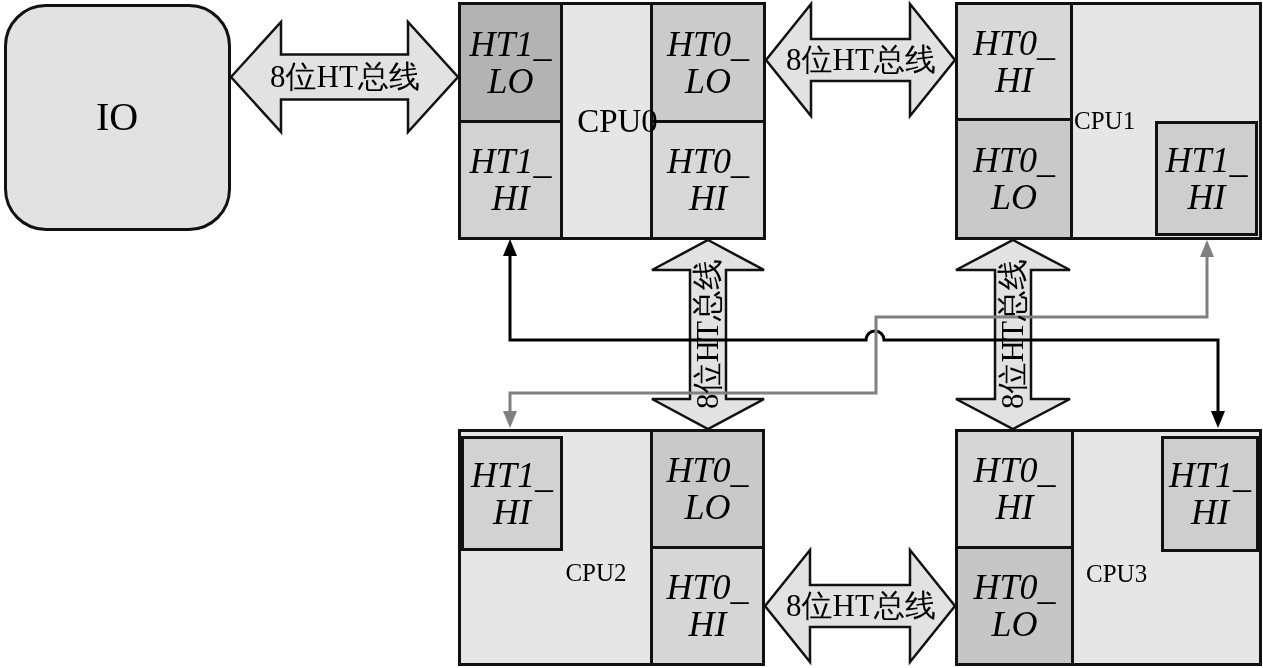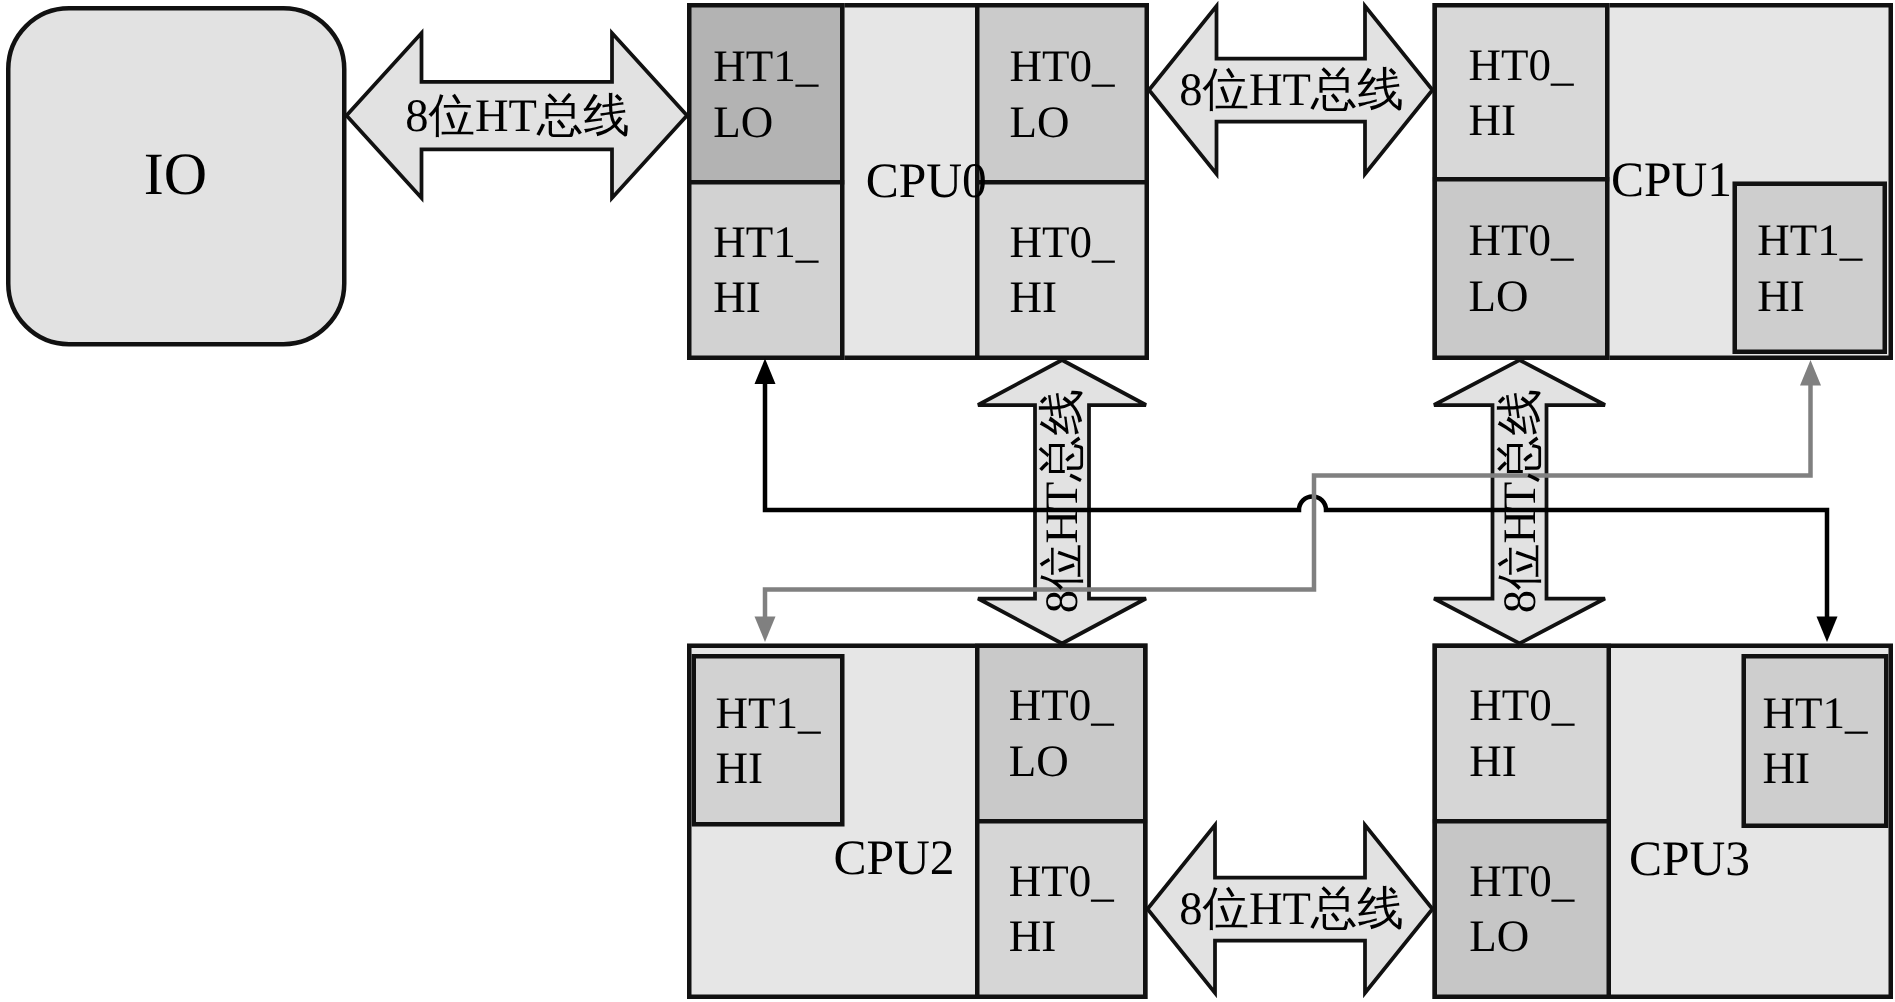--- a/index.html
+++ b/index.html
@@ -3,27 +3,27 @@
 <meta charset="utf-8">
 <style>
   html,body{margin:0;padding:0;background:#ffffff;}
   #canvas{
     position:relative;width:1263px;height:668px;background:#ffffff;overflow:hidden;
     font-family:"Liberation Serif", serif;color:#000;
   }
   .box{position:absolute;box-sizing:border-box;border:3px solid #111;}
   .io{border-radius:42px;}
   .port{display:flex;align-items:center;justify-content:center;}
-  .port span{white-space:pre-line;font-size:30px;line-height:37px;}
+  .port span{white-space:pre-line;text-align:center;font-size:36px;line-height:37px;font-style:italic;}
   .cpu-label-zone{position:absolute;box-sizing:border-box;display:flex;align-items:center;justify-content:center;z-index:3;}
   .cpu-label-zone span{font-size:33px;}
   .lbl{position:absolute;z-index:3;transform:translate(-50%,-50%);white-space:nowrap;}
   .lbl-left{position:absolute;z-index:3;transform:translateY(-50%);white-space:nowrap;}
   .io-lbl{font-size:40px;}
-  .cpu-lbl{font-size:33px;font-family:Liberation Serif, serif;}
+  .cpu-lbl{font-size:25px;font-family:Liberation Serif, serif;}
   .bus-lbl{font-size:31px;z-index:4;}
   .bus-lbl.vert{transform:translate(-50%,-50%) rotate(-90deg);}
   svg.overlay{position:absolute;left:0;top:0;z-index:2;pointer-events:none;}
   .bus-arrow{fill:#e2e2e2;stroke:#111;stroke-width:2.5;}
   .link-black{fill:none;stroke:#000;stroke-width:3;}
   .link-gray{fill:none;stroke:#808080;stroke-width:3;}
 </style>
 </head>
 <body>
 

